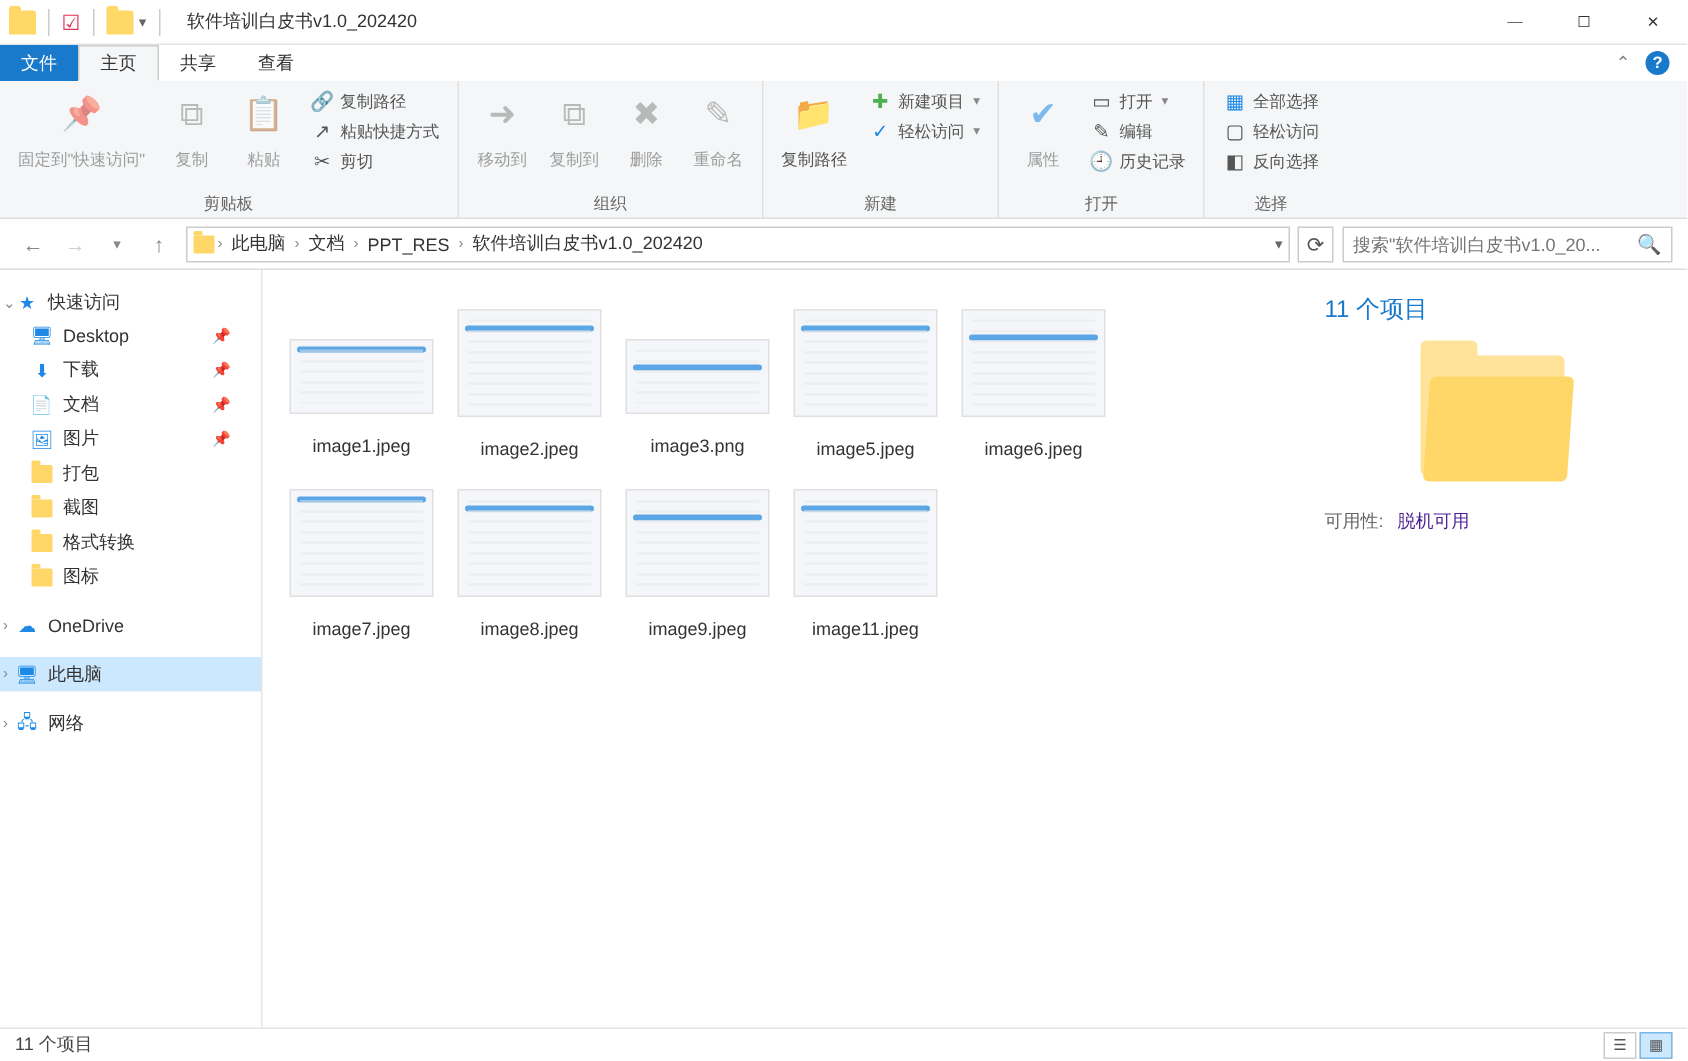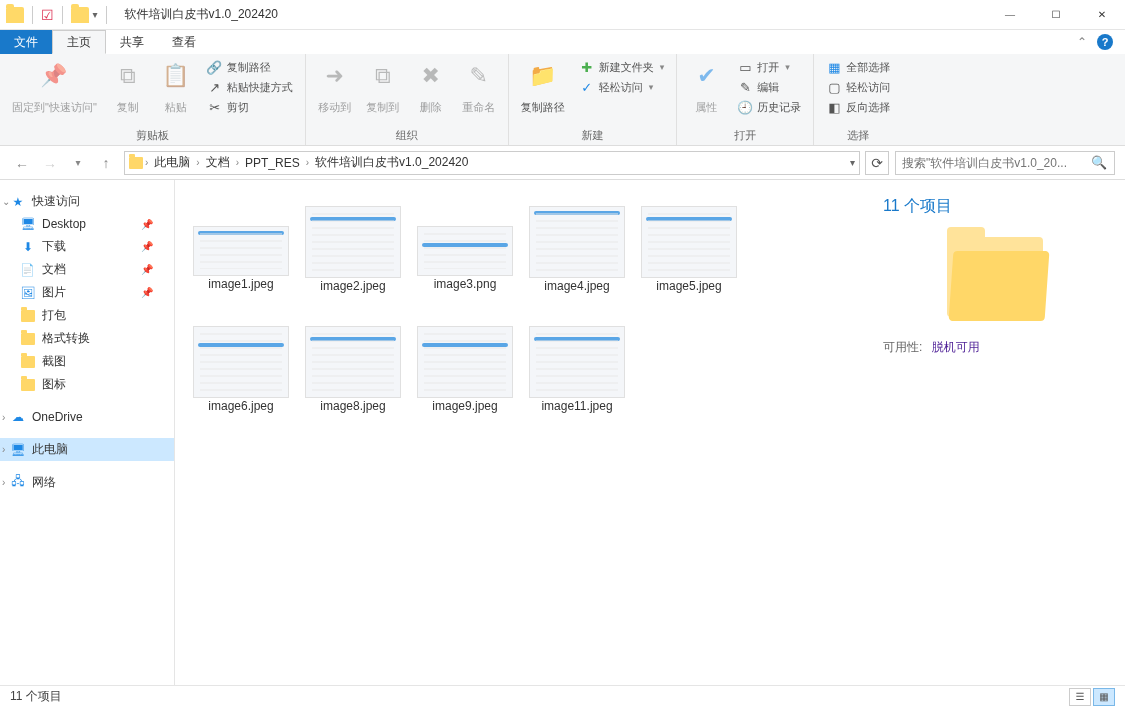--- a/index.html
+++ b/index.html
@@ -58,21 +58,21 @@
 .sb-item .caret { position: absolute; left: 2px; color: #888; font-size: 10px; }
 .sb-item .ico { width: 16px; height: 16px; display: flex; align-items: center; justify-content: center; font-size: 12px; }
 .sb-item .pin { margin-left: auto; color: #888; font-size: 10px; padding-right: 10px; }
 .sb-spacer { height: 10px; }
 
 .content { flex: 1; display: flex; }
 .file-grid { flex: 1; padding: 20px 10px; display: flex; flex-wrap: wrap; align-content: flex-start; gap: 0; }
 .file-item { width: 112px; height: 120px; display: flex; flex-direction: column; align-items: center; justify-content: flex-start; padding: 6px; cursor: pointer; }
 .file-item .thumb { width: 96px; height: 72px; background: #f4f6f9; border: 1px solid #e0e0e0; position: relative; overflow: hidden; display:flex; align-items:center; justify-content:center; }
 .file-item .thumb.short { height: 50px; margin-top: 20px; }
-.file-item .fname { margin-top: 1px; font-size: 12px; color: #333; text-align: center; word-break: break-all; }
+.file-item .fname { margin-top: 14px; font-size: 12px; color: #333; text-align: center; word-break: break-all; }
 .thumb .bar { position: absolute; left: 4px; right: 4px; height: 4px; background: #5aa6e6; border-radius: 2px; }
 .thumb::after { content: ""; position: absolute; inset: 6px; background: repeating-linear-gradient(#e8e8e8 0 2px, transparent 2px 7px); opacity: .5; }
 
 .details { width: 260px; padding: 16px 18px; color: #333; }
 .details .count { font-size: 16px; color: #1979ca; margin-bottom: 20px; }
 .details .big-folder { width: 96px; height: 80px; margin: 20px auto; position: relative; }
 .details .big-folder .back { position: absolute; inset: 0; background: #ffe39a; border-radius: 4px; }
 .details .big-folder .back::before { content:""; position:absolute; top:-10px; left:0; width:38px; height:14px; background:#ffe39a; border-radius:4px 4px 0 0; }
 .details .big-folder .front { position: absolute; left: 4px; right: -4px; top: 14px; bottom: -4px; background: #ffd768; border-radius: 4px; transform: skewX(-4deg); }
 .details .avail { font-size: 12px; color: #666; margin-top: 22px; }
@@ -181,21 +181,21 @@
 
   <div class="ribbon-group">
     <div class="items">
       <div class="rbtn">
           <span class="ico i-orange">📁</span>
           <span class="lbl">复制路径</span>
         </div>
       <div class="rlist">
         <div class="li">
             <span class="mi i-green">✚</span>
-            <span>新建文件夹</span>
+            <span>新建项目</span>
             <span style="font-size:9px;color:#888;margin-left:2px">▾</span>
           </div>
         <div class="li">
             <span class="mi i-blue">✓</span>
             <span>轻松访问</span>
             <span style="font-size:9px;color:#888;margin-left:2px">▾</span>
           </div>
       </div>
     </div>
     <div class="group-label">新建</div>
@@ -315,27 +315,27 @@
         <div class="sb-item">
           <span class="ico" style="color:#e6b84a">
             <span class="i-folder"></span>
           </span>
           <span>打包</span>
         </div>
         <div class="sb-item">
           <span class="ico" style="color:#e6b84a">
             <span class="i-folder"></span>
           </span>
-          <span>格式转换</span>
+          <span>截图</span>
         </div>
         <div class="sb-item">
           <span class="ico" style="color:#e6b84a">
             <span class="i-folder"></span>
           </span>
-          <span>截图</span>
+          <span>格式转换</span>
         </div>
         <div class="sb-item">
           <span class="ico" style="color:#e6b84a">
             <span class="i-folder"></span>
           </span>
           <span>图标</span>
         </div>
       </div>
     <div class="sb-spacer"></div>
     <div class="sb-item top">
@@ -372,35 +372,35 @@
           <div class="fname">image2.jpeg</div>
         </div>
         <div class="file-item">
           <div class="thumb short">
             <div class="bar" style="top:16px"></div>
           </div>
           <div class="fname">image3.png</div>
         </div>
         <div class="file-item">
           <div class="thumb ">
+            <div class="bar" style="top:10px"></div>
+          </div>
+          <div class="fname">image5.jpeg</div>
+        </div>
+        <div class="file-item">
+          <div class="thumb ">
+            <div class="bar" style="top:16px"></div>
+          </div>
+          <div class="fname">image6.jpeg</div>
+        </div>
+        <div class="file-item">
+          <div class="thumb ">
             <div class="bar" style="top:4px"></div>
           </div>
-          <div class="fname">image4.jpeg</div>
-        </div>
-        <div class="file-item">
-          <div class="thumb ">
-            <div class="bar" style="top:10px"></div>
-          </div>
-          <div class="fname">image5.jpeg</div>
-        </div>
-        <div class="file-item">
-          <div class="thumb ">
-            <div class="bar" style="top:16px"></div>
-          </div>
-          <div class="fname">image6.jpeg</div>
+          <div class="fname">image7.jpeg</div>
         </div>
         <div class="file-item">
           <div class="thumb ">
             <div class="bar" style="top:10px"></div>
           </div>
           <div class="fname">image8.jpeg</div>
         </div>
         <div class="file-item">
           <div class="thumb ">
             <div class="bar" style="top:16px"></div>

